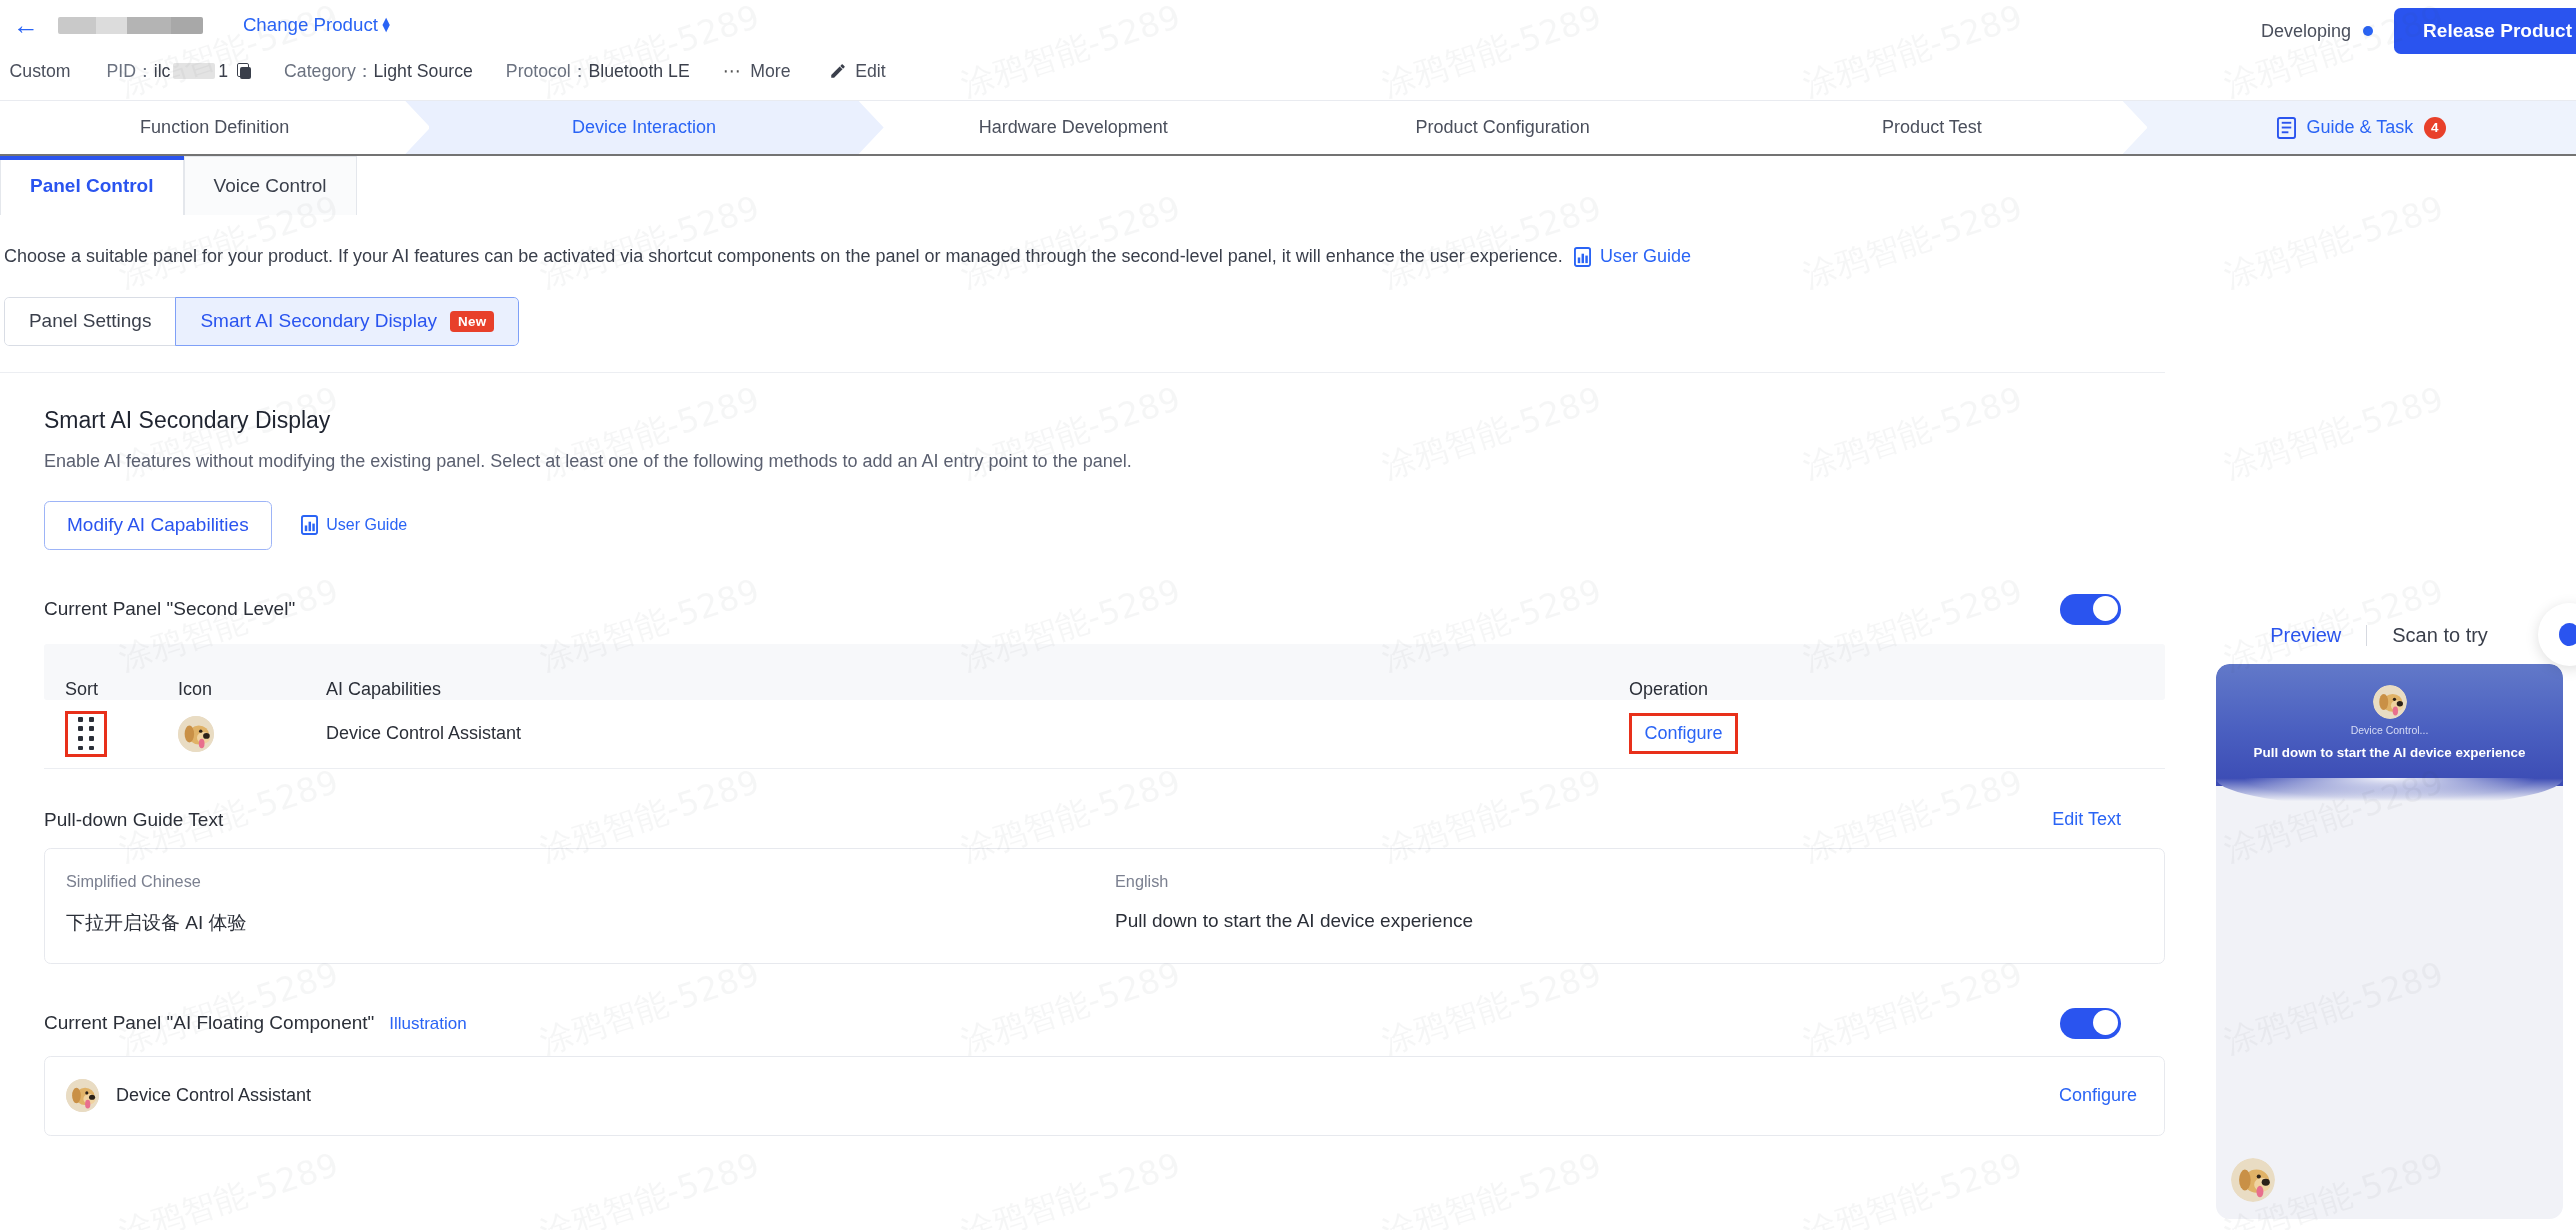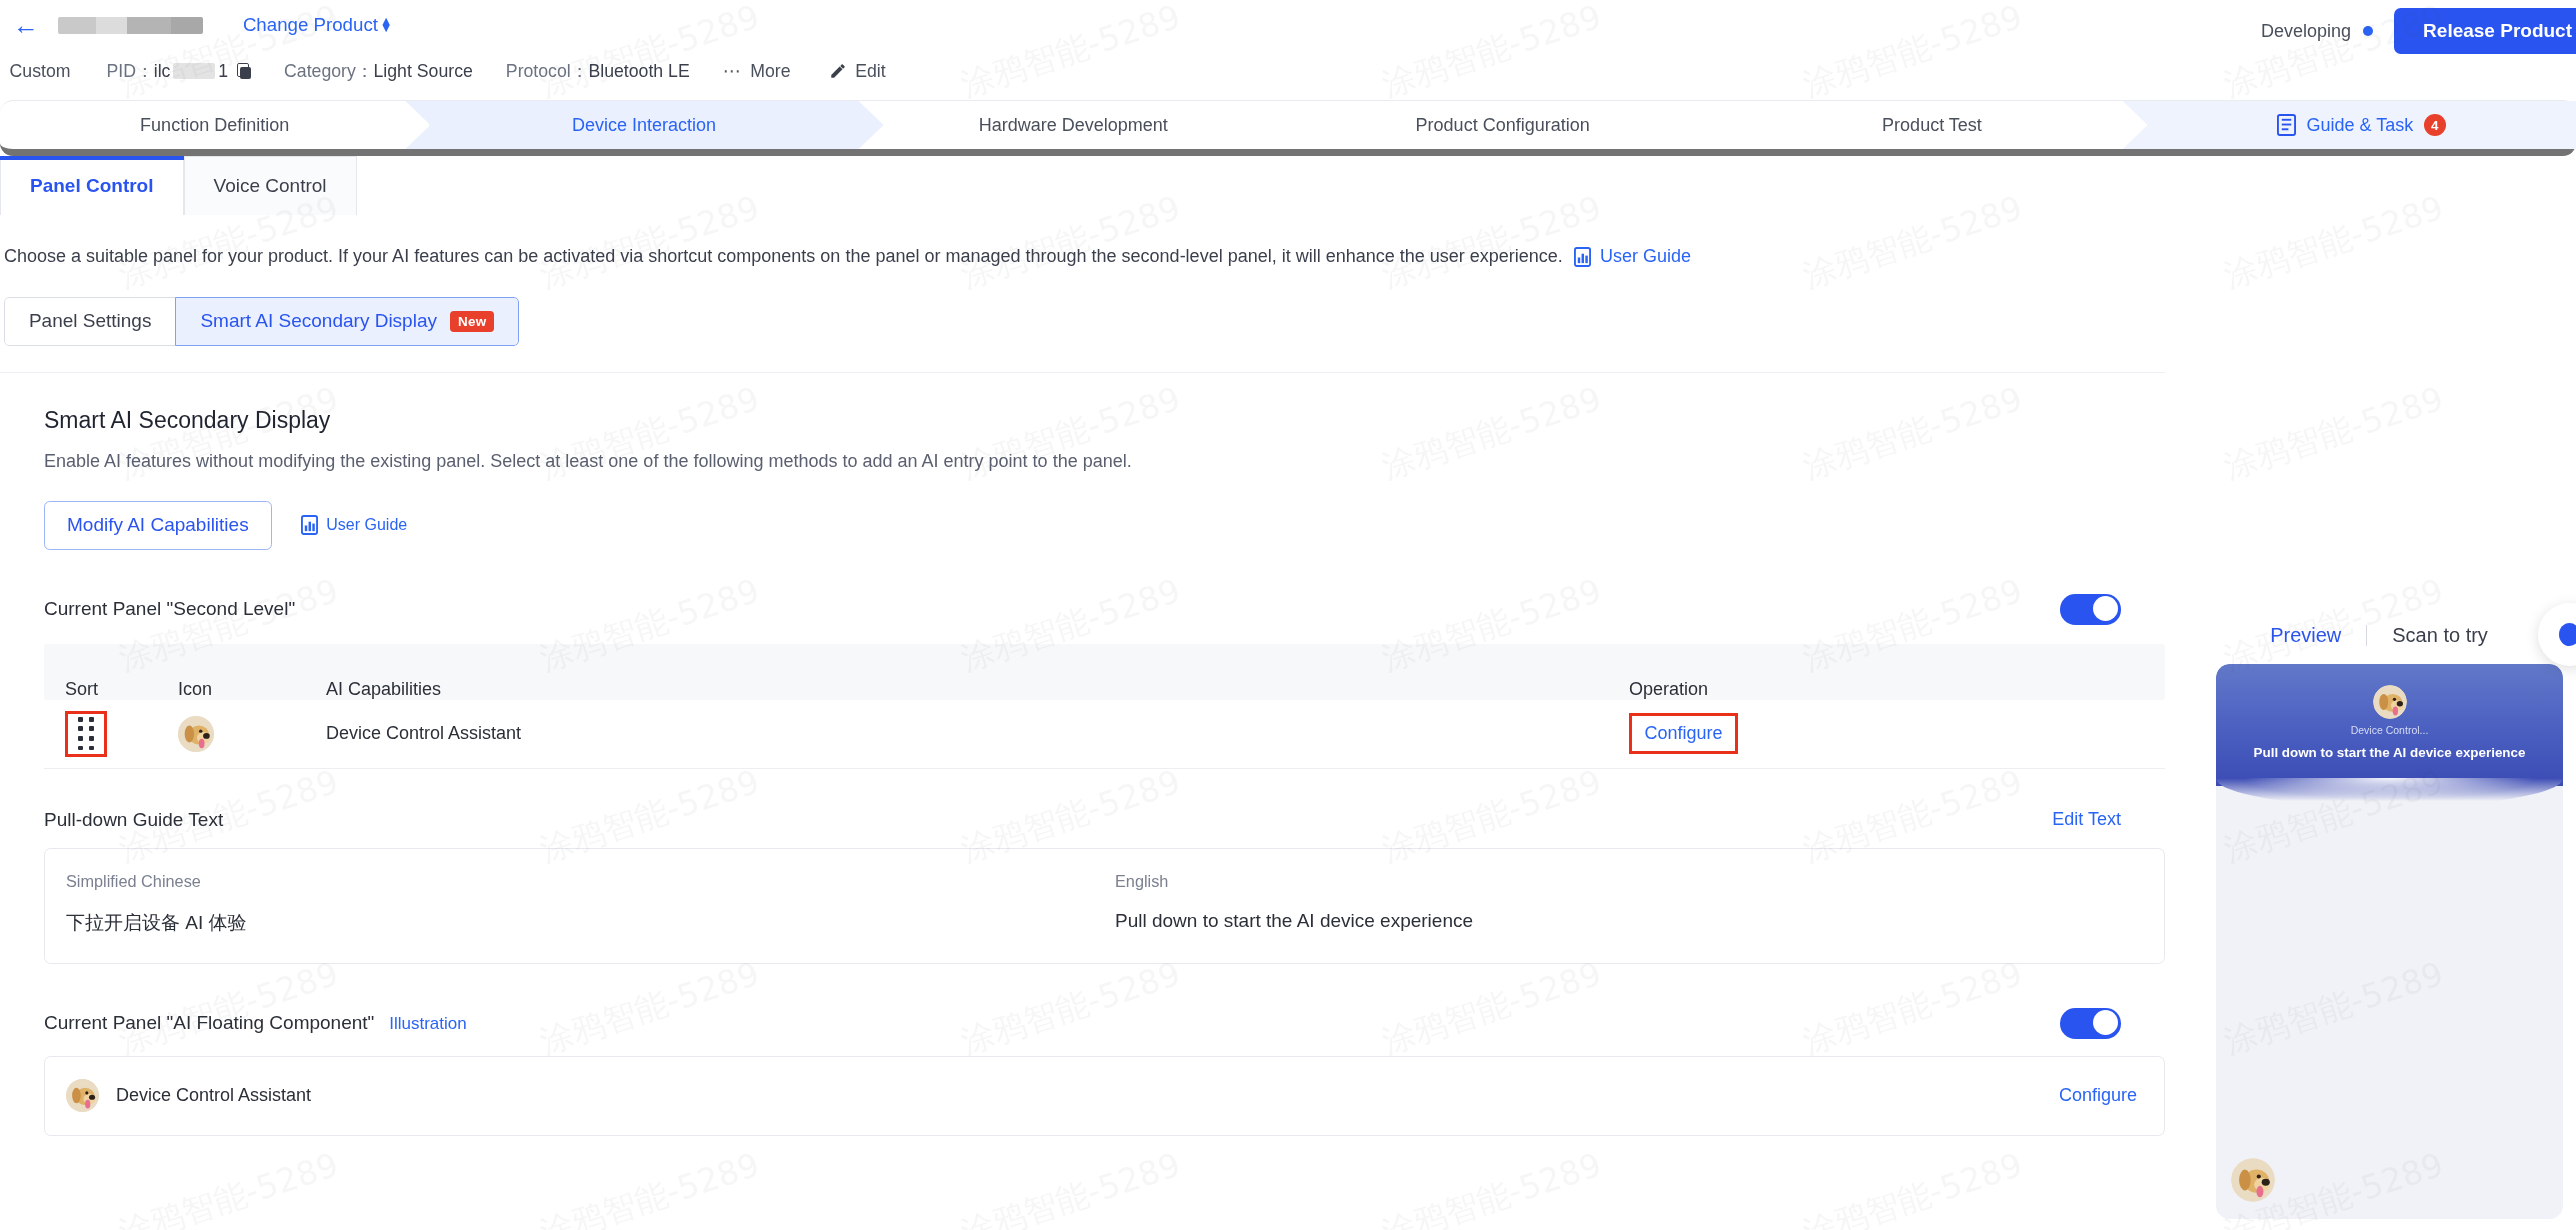--- a/index.html
+++ b/index.html
@@ -58,21 +58,21 @@
   }
   .dev-status { display:flex;align-items:center;gap:11.5px; font-size:18px; color:#4a4f5c;text-align:right; }
   .dev-dot { width:10.5px;height:10.5px;border-radius:50%;background:#2a64f5; }
   .release-btn {
     background:#2a54ef; color:#fff; font-size:19px; font-weight:bold;
     padding: 12.4px 25px 12.4px 29px; border-radius:6.7px; cursor:pointer; white-space:nowrap;
     margin-right:-21px;
   }
 
   
-  .steptabs { position:relative; height:56px; border-top:1px solid #e9ebf0; border-bottom:7px solid #737373; background:#fff; display:flex;border-radius:13px; }
+  .steptabs { position:relative; height:56px; border-top:1px solid #e9ebf0; border-bottom:2px solid #737373; background:#fff; display:flex; }
   .step {
     flex:1; position:relative; display:flex; align-items:center; justify-content:center;
     font-size:18px; color:#4a4f5c; cursor:pointer; height:100%;
   }
   .step.active { background:#eaf0fe; color:#2a64f5; }
   .step.active::before {
     content:""; position:absolute; left:-24px; top:0; width:25px; height:100%;
     background:#eaf0fe;
     clip-path: polygon(0 0, 100% 0, 100% 100%, 0 100%, 100% 50%);
   }

